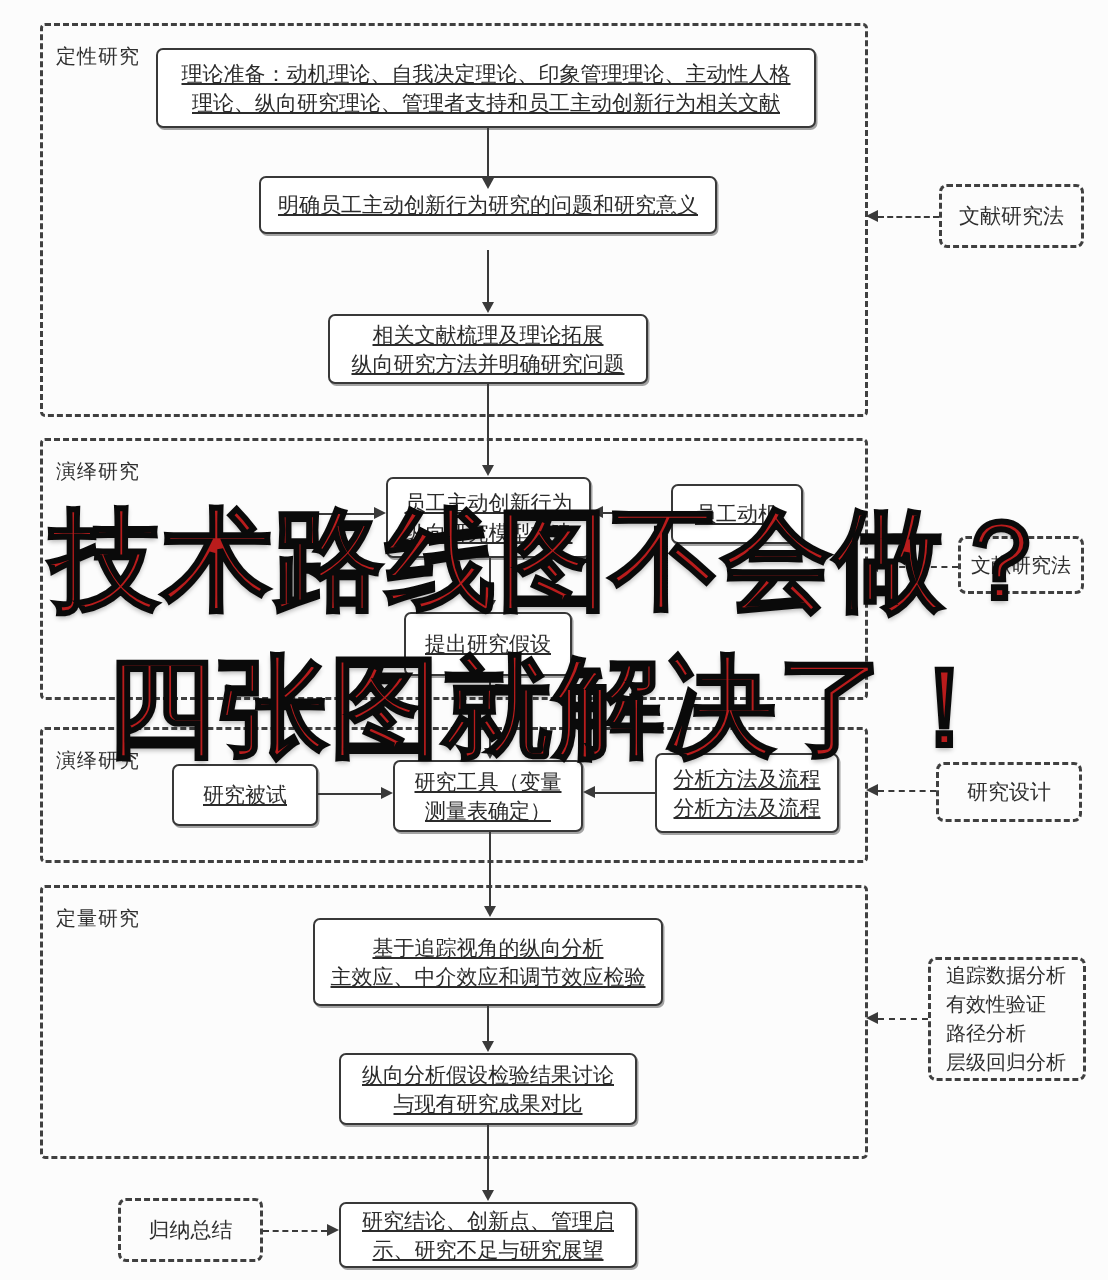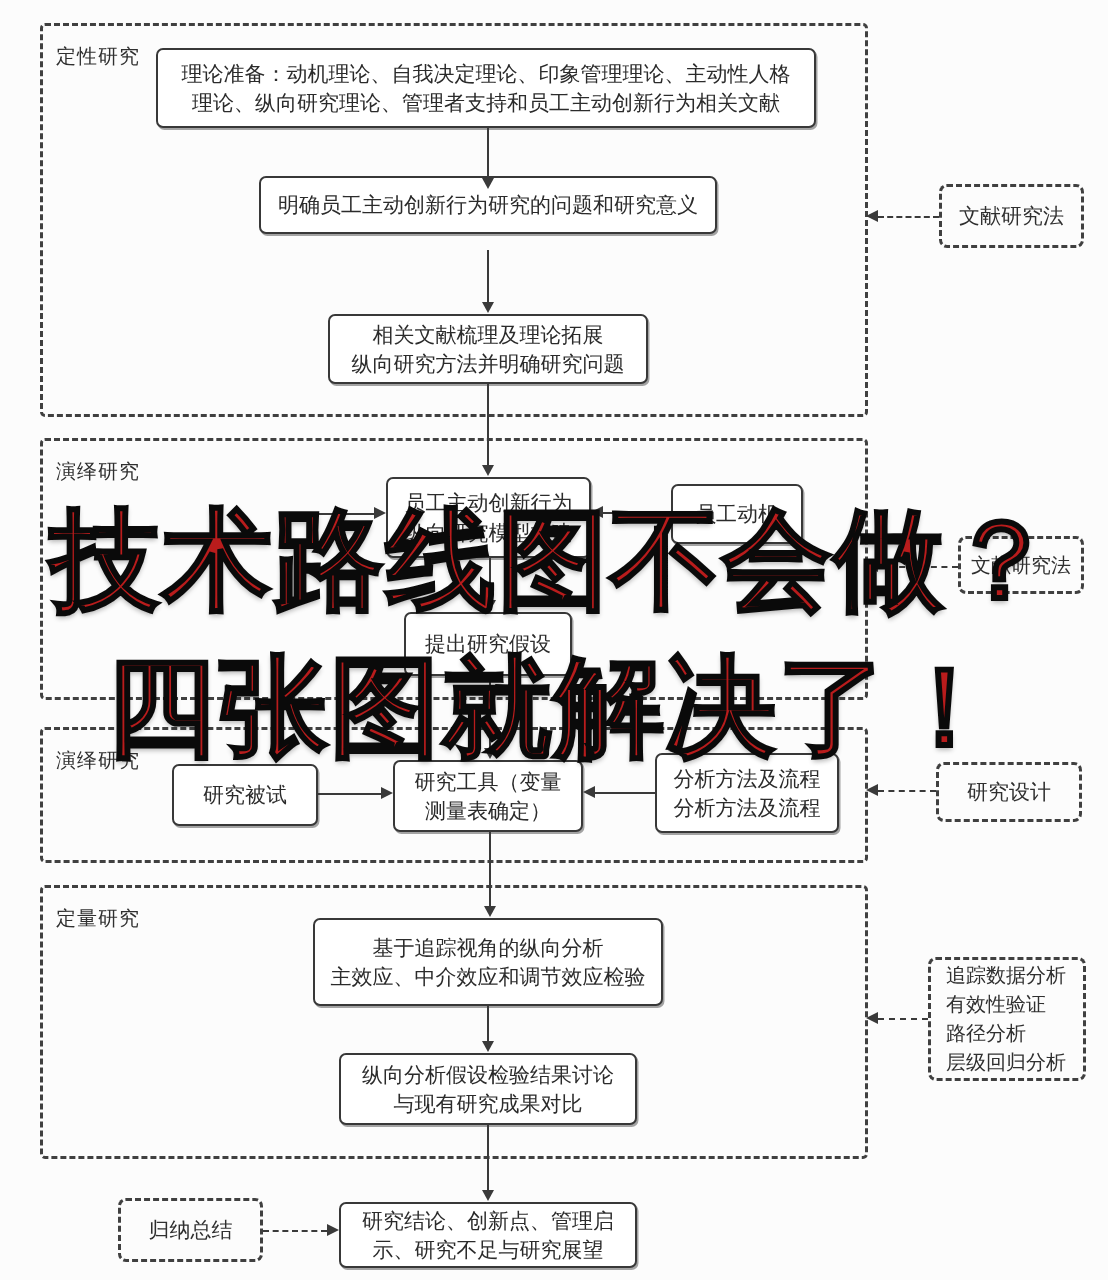--- a/index.html
+++ b/index.html
@@ -10,21 +10,21 @@
   }
   .canvas{position:absolute;left:0;top:0;width:1108px;height:1280px;}
   
   .sec{position:absolute;border:3px dashed #404040;border-radius:5px;z-index:1;}
   .sec-label{position:absolute;top:9px;left:13px;font-size:20px;color:#2f2f2f;letter-spacing:1px;white-space:nowrap;margin-top:8px;}
   
   .box{
     position:absolute;background:#ffffff;border:2.5px solid #383838;border-radius:7px;
     box-shadow:1.5px 2px 0 rgba(56,56,56,.45);
     display:flex;flex-direction:column;align-items:center;justify-content:center;
-    text-align:center;font-size:21px;line-height:1.4;color:#2b2b2b;z-index:2;padding:2px 24px;box-sizing:border-box;
+    text-align:center;font-size:21px;line-height:1.4;color:#2b2b2b;z-index:2;padding:2px 24px;box-sizing:border-box;text-decoration:underline;
   }
   .box span{white-space:nowrap;}
   
   .dbox{
     position:absolute;border:3px dashed #404040;border-radius:8px;background:transparent;
     display:flex;flex-direction:column;align-items:center;justify-content:center;
     text-align:left;font-size:21px;color:#2f2f2f;z-index:2;box-sizing:border-box;
   }
   .dbox span{white-space:nowrap;}
   .dbox.left-align{align-items:flex-start;text-align:left;padding-left:15px;font-size:20px;line-height:1.45;}

